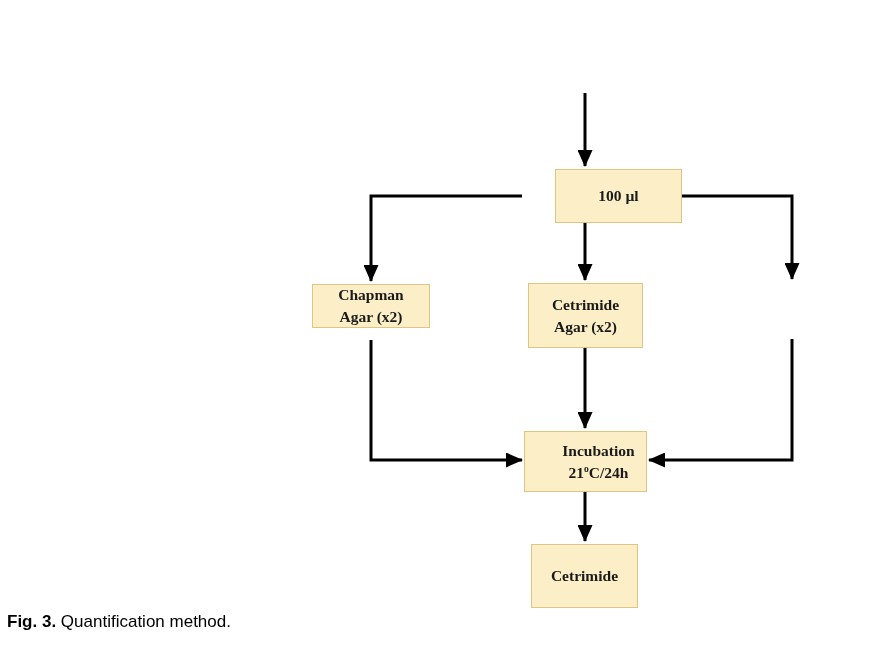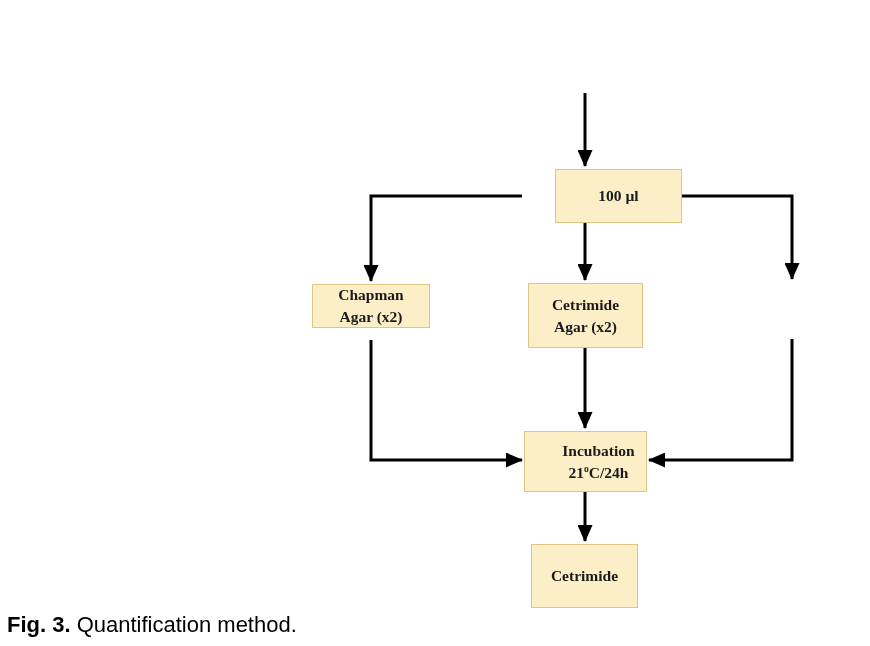--- a/index.html
+++ b/index.html
@@ -44,21 +44,21 @@
   .node-volume     {left:521px; top:169px; width:127px; height:54px;margin-left:34px;}
   .node-chapman    {left:312px; top:284px; width:118px; height:44px;}
   .node-cetrimide  {left:528px; top:283px; width:115px; height:65px;}
   .node-agarf      {left:733px; top:282px; width:119px; height:57px;}
   .node-incubation {left:524px; top:431px; width:123px; height:61px;padding-left:26px;}
   .node-counting   {left:531px; top:544px; width:107px; height:64px;}
   #caption{
     position:absolute;
     left:7px; top:612px;
     font-family:"Liberation Sans", sans-serif;
-    font-size:22px;
+    font-size:17px;
     color:#000000;
   }
   #caption .cap-label{font-weight:bold;}
 </style>
 </head>
 <body>
 
 <div id="stage">
 
   <svg id="connectors" viewBox="0 0 870 646" xmlns="http://www.w3.org/2000/svg">

